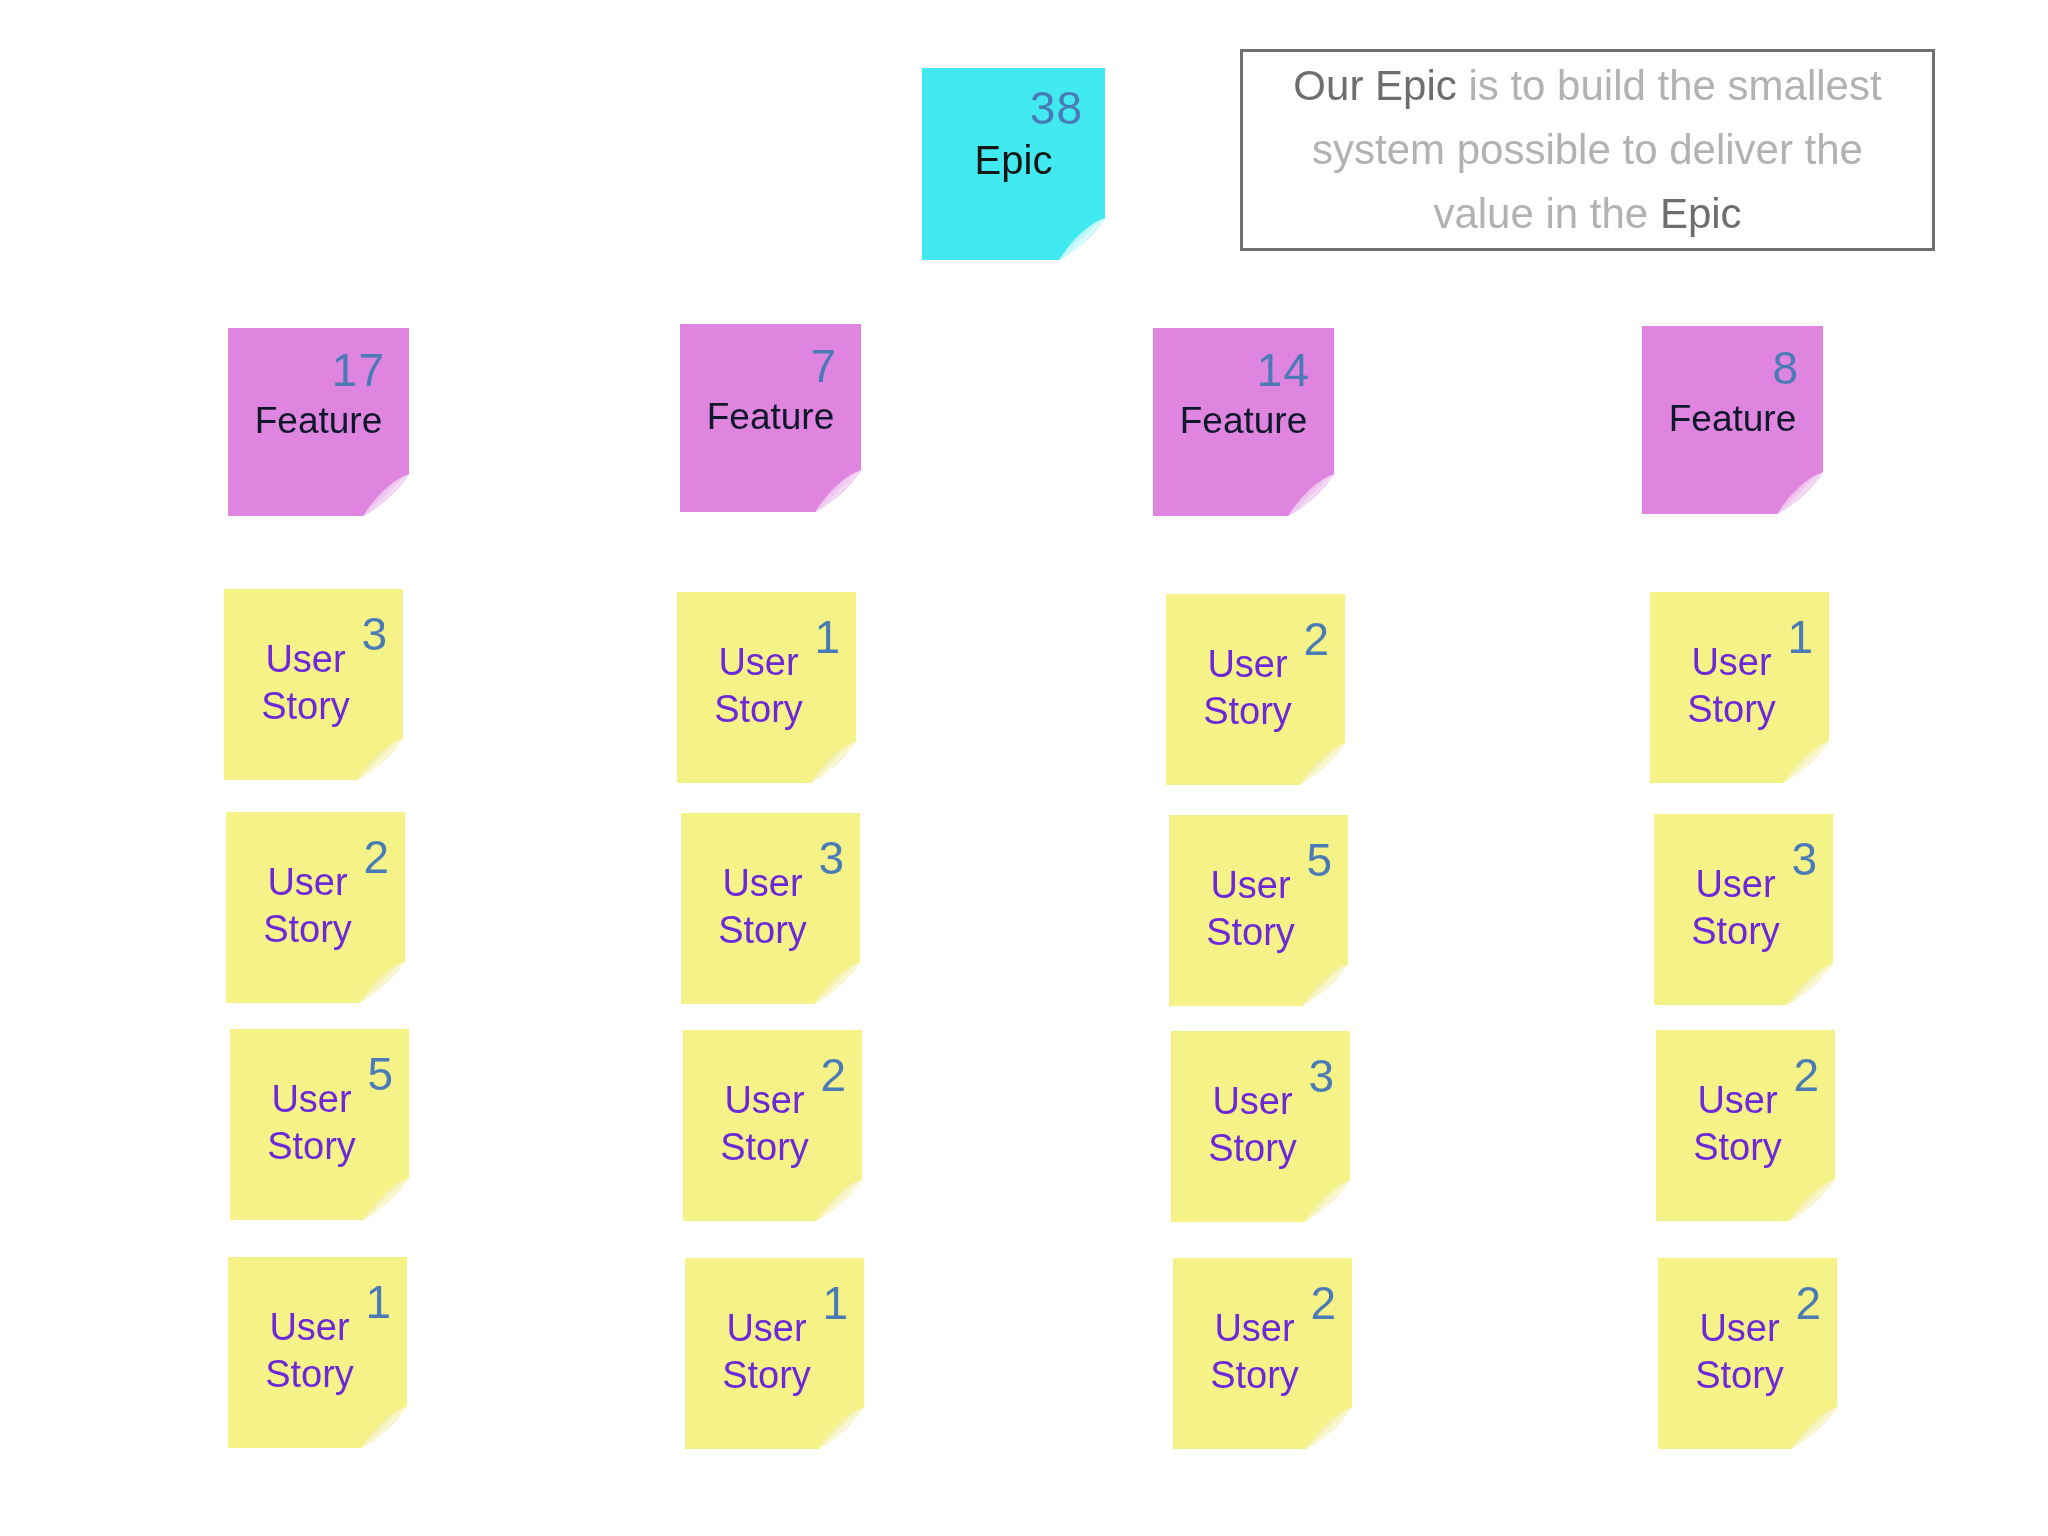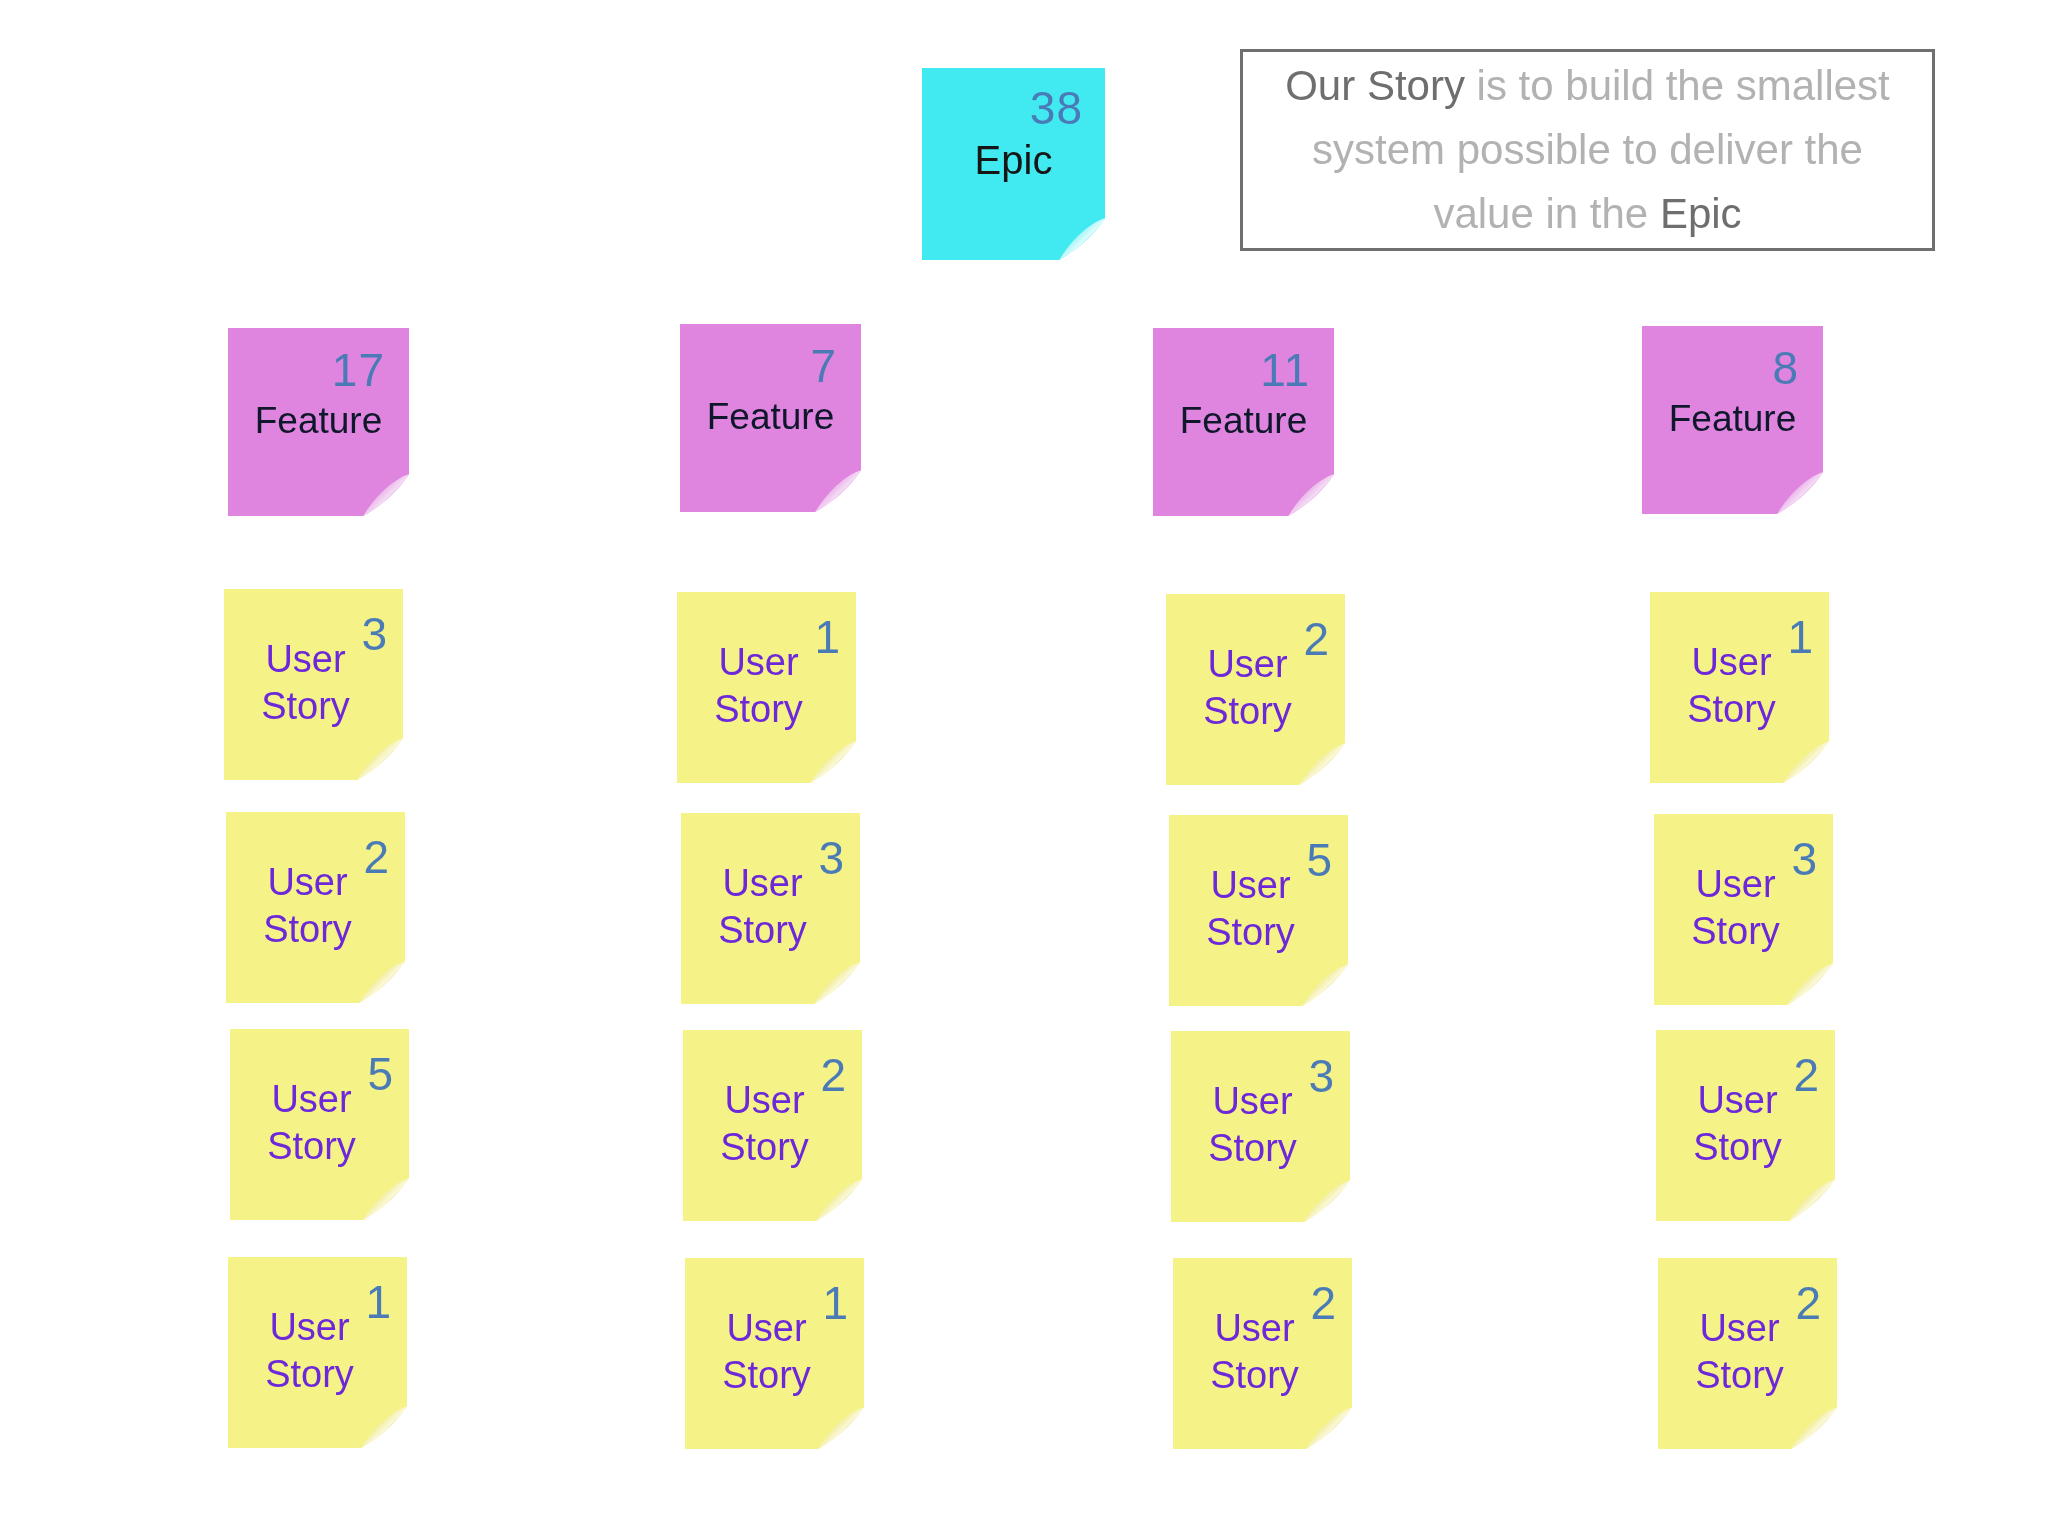--- a/index.html
+++ b/index.html
@@ -81,21 +81,21 @@
   <div class="note epic" style="left:922px;top:68px">
     <span class="points">38</span>
     <span class="elabel">Epic</span>
     <svg class="curl" viewBox="0 0 48 48">
       <path d="M48 8 C 36 26, 20 39, 4 48 L 48 48 Z" fill="#ffffff"></path>
       <path d="M48 8 C 34 12, 16 28, 4 48 C 20 39, 36 26, 48 8 Z" fill="url(#gradC)"></path>
     </svg>
   </div>
 
   <div class="goal-box">
-    <div><span class="dark">Our Story</span><span> is to build the smallest system possible to deliver the value in the </span><span class="dark">Epic</span></div>
+    <div><span class="dark">Our Epic</span><span> is to build the smallest system possible to deliver the value in the </span><span class="dark">Epic</span></div>
   </div>
 
   <div class="note feature" style="left:228px;top:328px">
     <span class="points">17</span>
     <span class="flabel">Feature</span>
     <svg class="curl" viewBox="0 0 48 48">
         <path d="M48 8 C 36 26, 20 39, 4 48 L 48 48 Z" fill="#ffffff"></path>
         <path d="M48 8 C 34 12, 16 28, 4 48 C 20 39, 36 26, 48 8 Z" fill="url(#gradP)"></path>
       </svg>
   </div>
@@ -191,21 +191,21 @@
         <span>User</span>
         <span>Story</span>
       </span>
     <svg class="curl" viewBox="0 0 48 48">
         <path d="M48 8 C 36 26, 20 39, 4 48 L 48 48 Z" fill="#ffffff"></path>
         <path d="M48 8 C 34 12, 16 28, 4 48 C 20 39, 36 26, 48 8 Z" fill="url(#gradY)"></path>
       </svg>
   </div>
 
   <div class="note feature" style="left:1153px;top:328px">
-    <span class="points">11</span>
+    <span class="points">14</span>
     <span class="flabel">Feature</span>
     <svg class="curl" viewBox="0 0 48 48">
         <path d="M48 8 C 36 26, 20 39, 4 48 L 48 48 Z" fill="#ffffff"></path>
         <path d="M48 8 C 34 12, 16 28, 4 48 C 20 39, 36 26, 48 8 Z" fill="url(#gradP)"></path>
       </svg>
   </div>
   <div class="note story" style="left:1166px;top:594px">
     <span class="points">2</span>
     <span class="slabel">
         <span>User</span>

